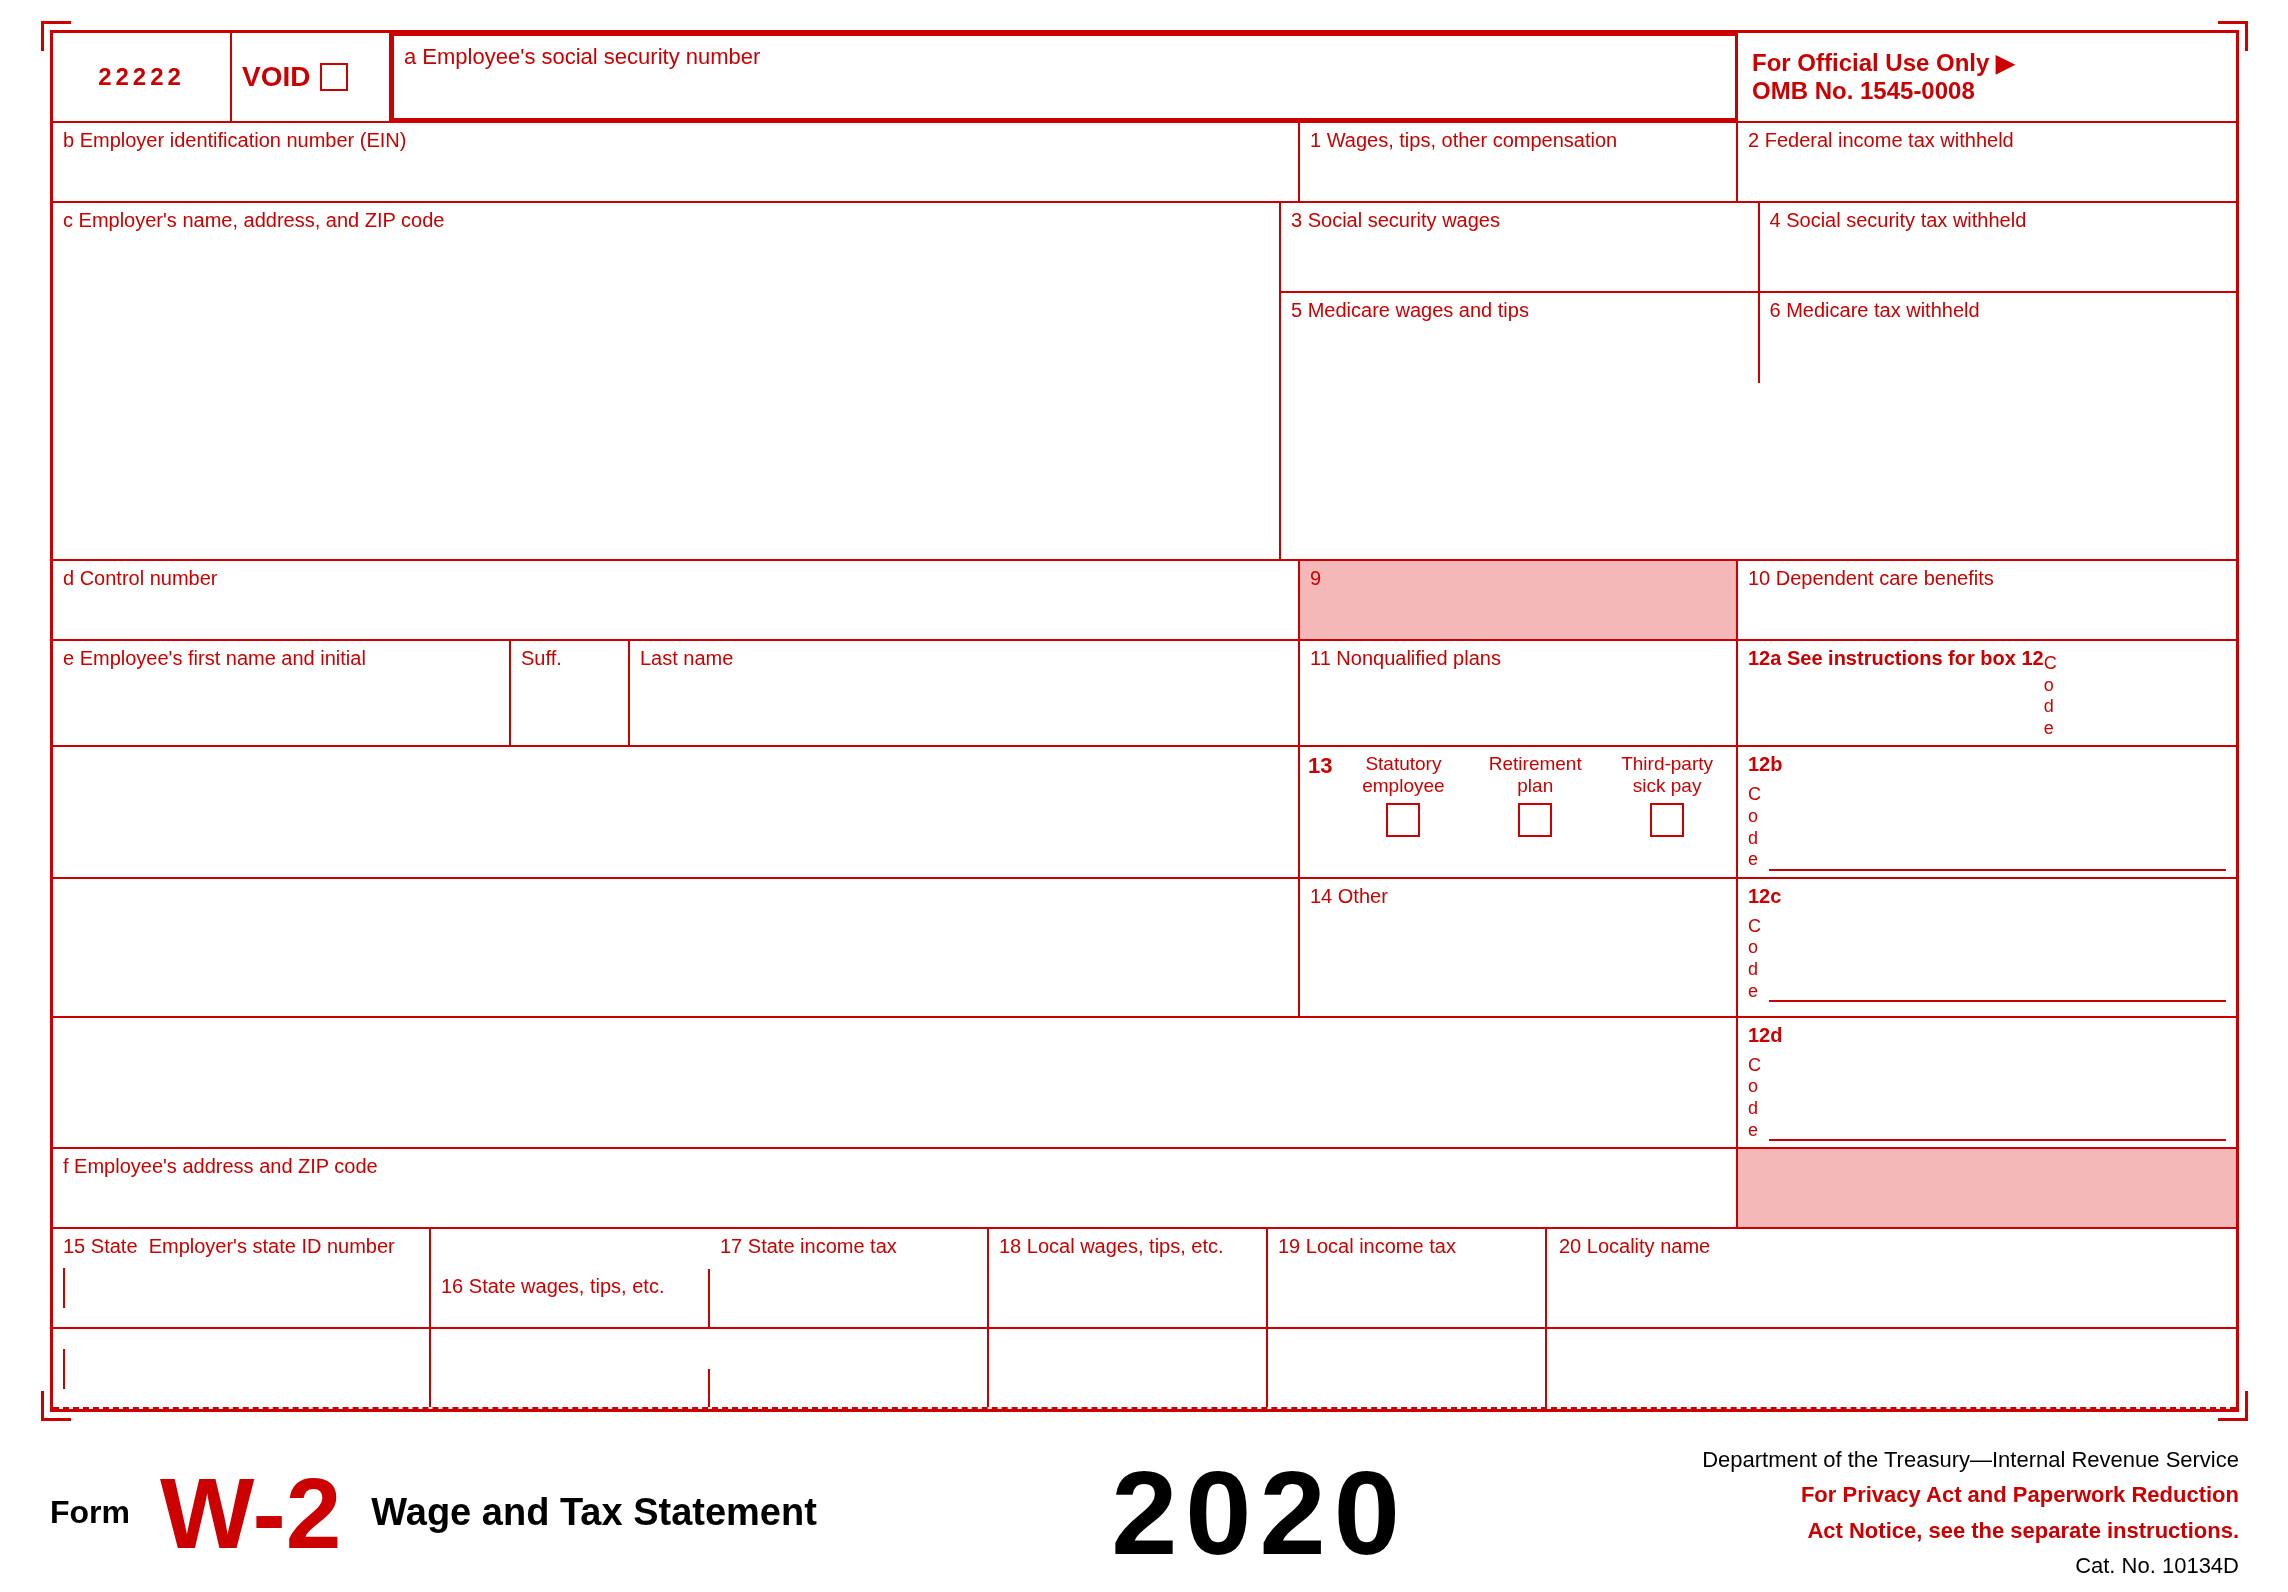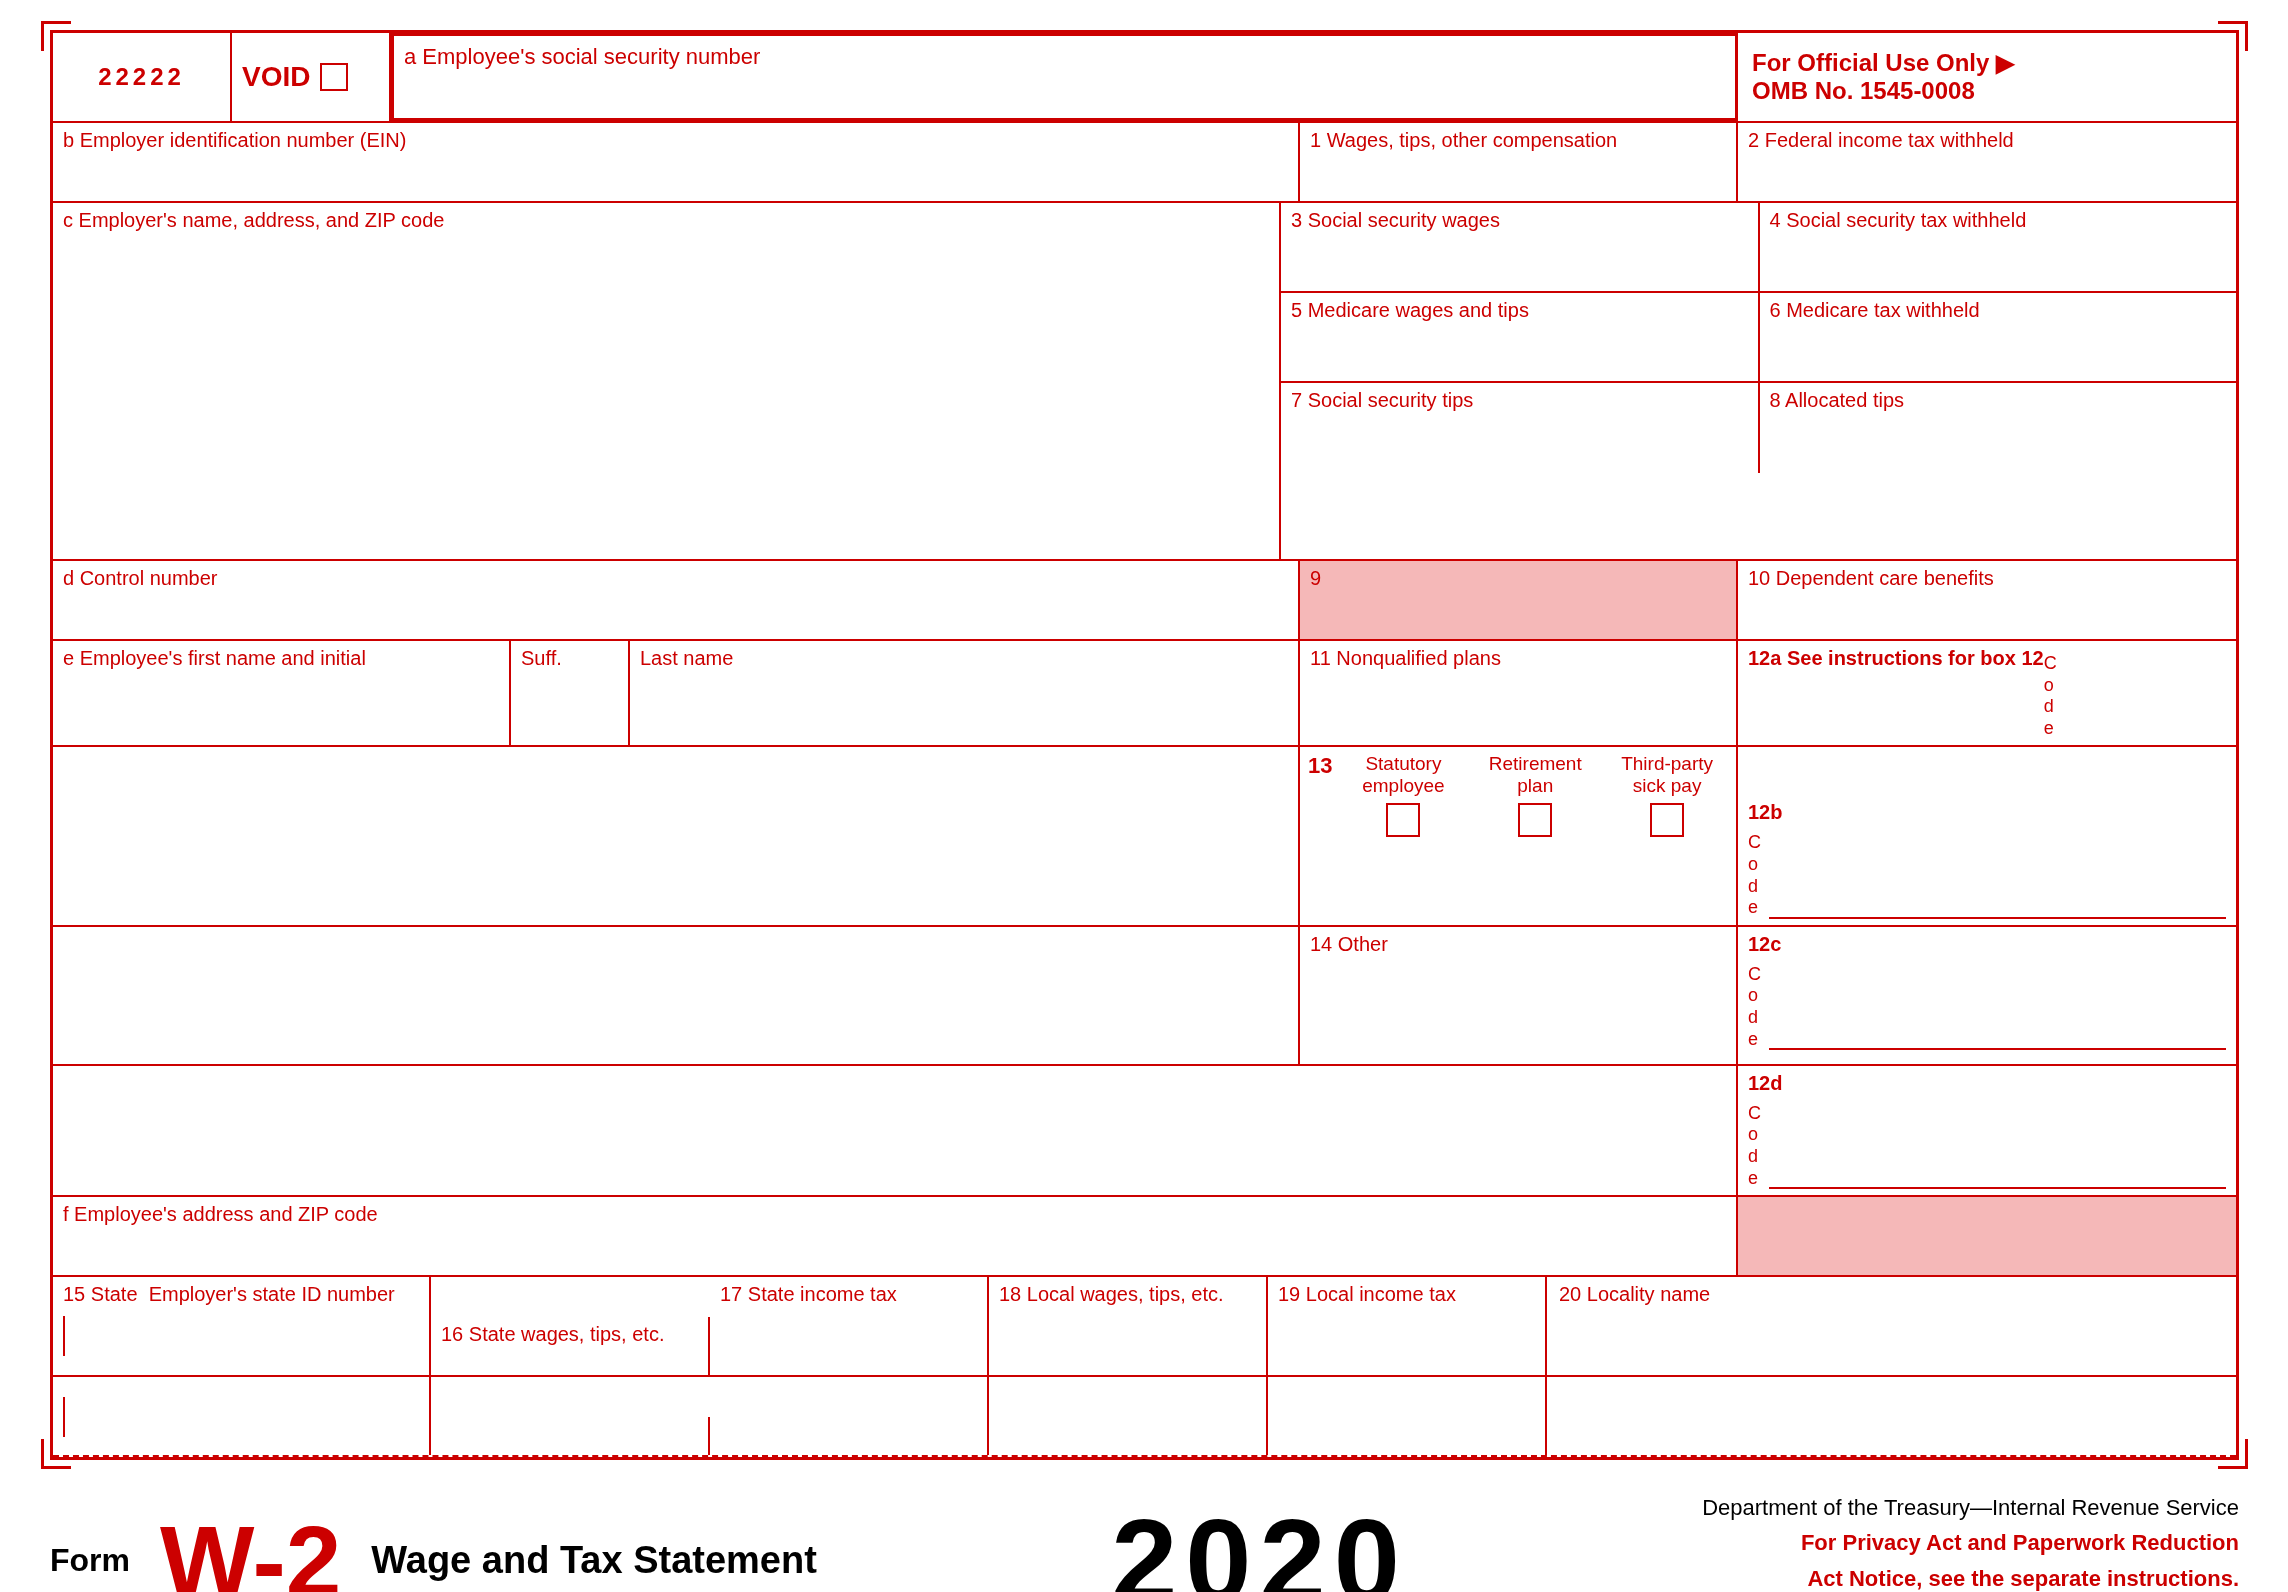--- a/index.html
+++ b/index.html
@@ -322,28 +322,20 @@
         </div>
       </div>
       <div class="sub-row">
         <div class="sub-cell">
           <span class="cell-label">5  Medicare wages and tips</span>
         </div>
         <div class="sub-cell">
           <span class="cell-label">6  Medicare tax withheld</span>
         </div>
       </div>
-      <div class="sub-row">
-        <div class="sub-cell">
-          <span class="cell-label">7  Social security tips</span>
-        </div>
-        <div class="sub-cell">
-          <span class="cell-label">8  Allocated tips</span>
-        </div>
-      </div>
     </div>
   </div>
 
   <div class="row row-d">
     <div class="cell cell-d">
       <span class="cell-label">d  Control number</span>
     </div>
     <div class="cell cell-9">
       <span class="cell-label">9</span>
     </div>
@@ -395,21 +387,21 @@
 plan</span>
         <div class="check-box"></div>
       </div>
       <div class="cell-13-item" style="margin-left:10px;">
         <span style="white-space:pre-line;">Third-party
 sick pay</span>
         <div class="check-box"></div>
       </div>
     </div>
     <div class="cell cell-12b" style="padding:6px 10px;">
-      <div style="display:flex; gap:8px; align-items:flex-start;margin-top:48px;">
+      <div style="display:flex; gap:8px; align-items:flex-start;">
         <span class="cell-label" style="font-weight:bold;">12b</span>
       </div>
       <div style="display:flex; margin-top:6px; gap:8px;">
         <div class="code-letters">
           <span>C</span>
           <span>o</span>
           <span>d</span>
           <span>e</span>
         </div>
         <div style="border-bottom:2px solid #c00; flex:1; min-height:50px;"></div>

